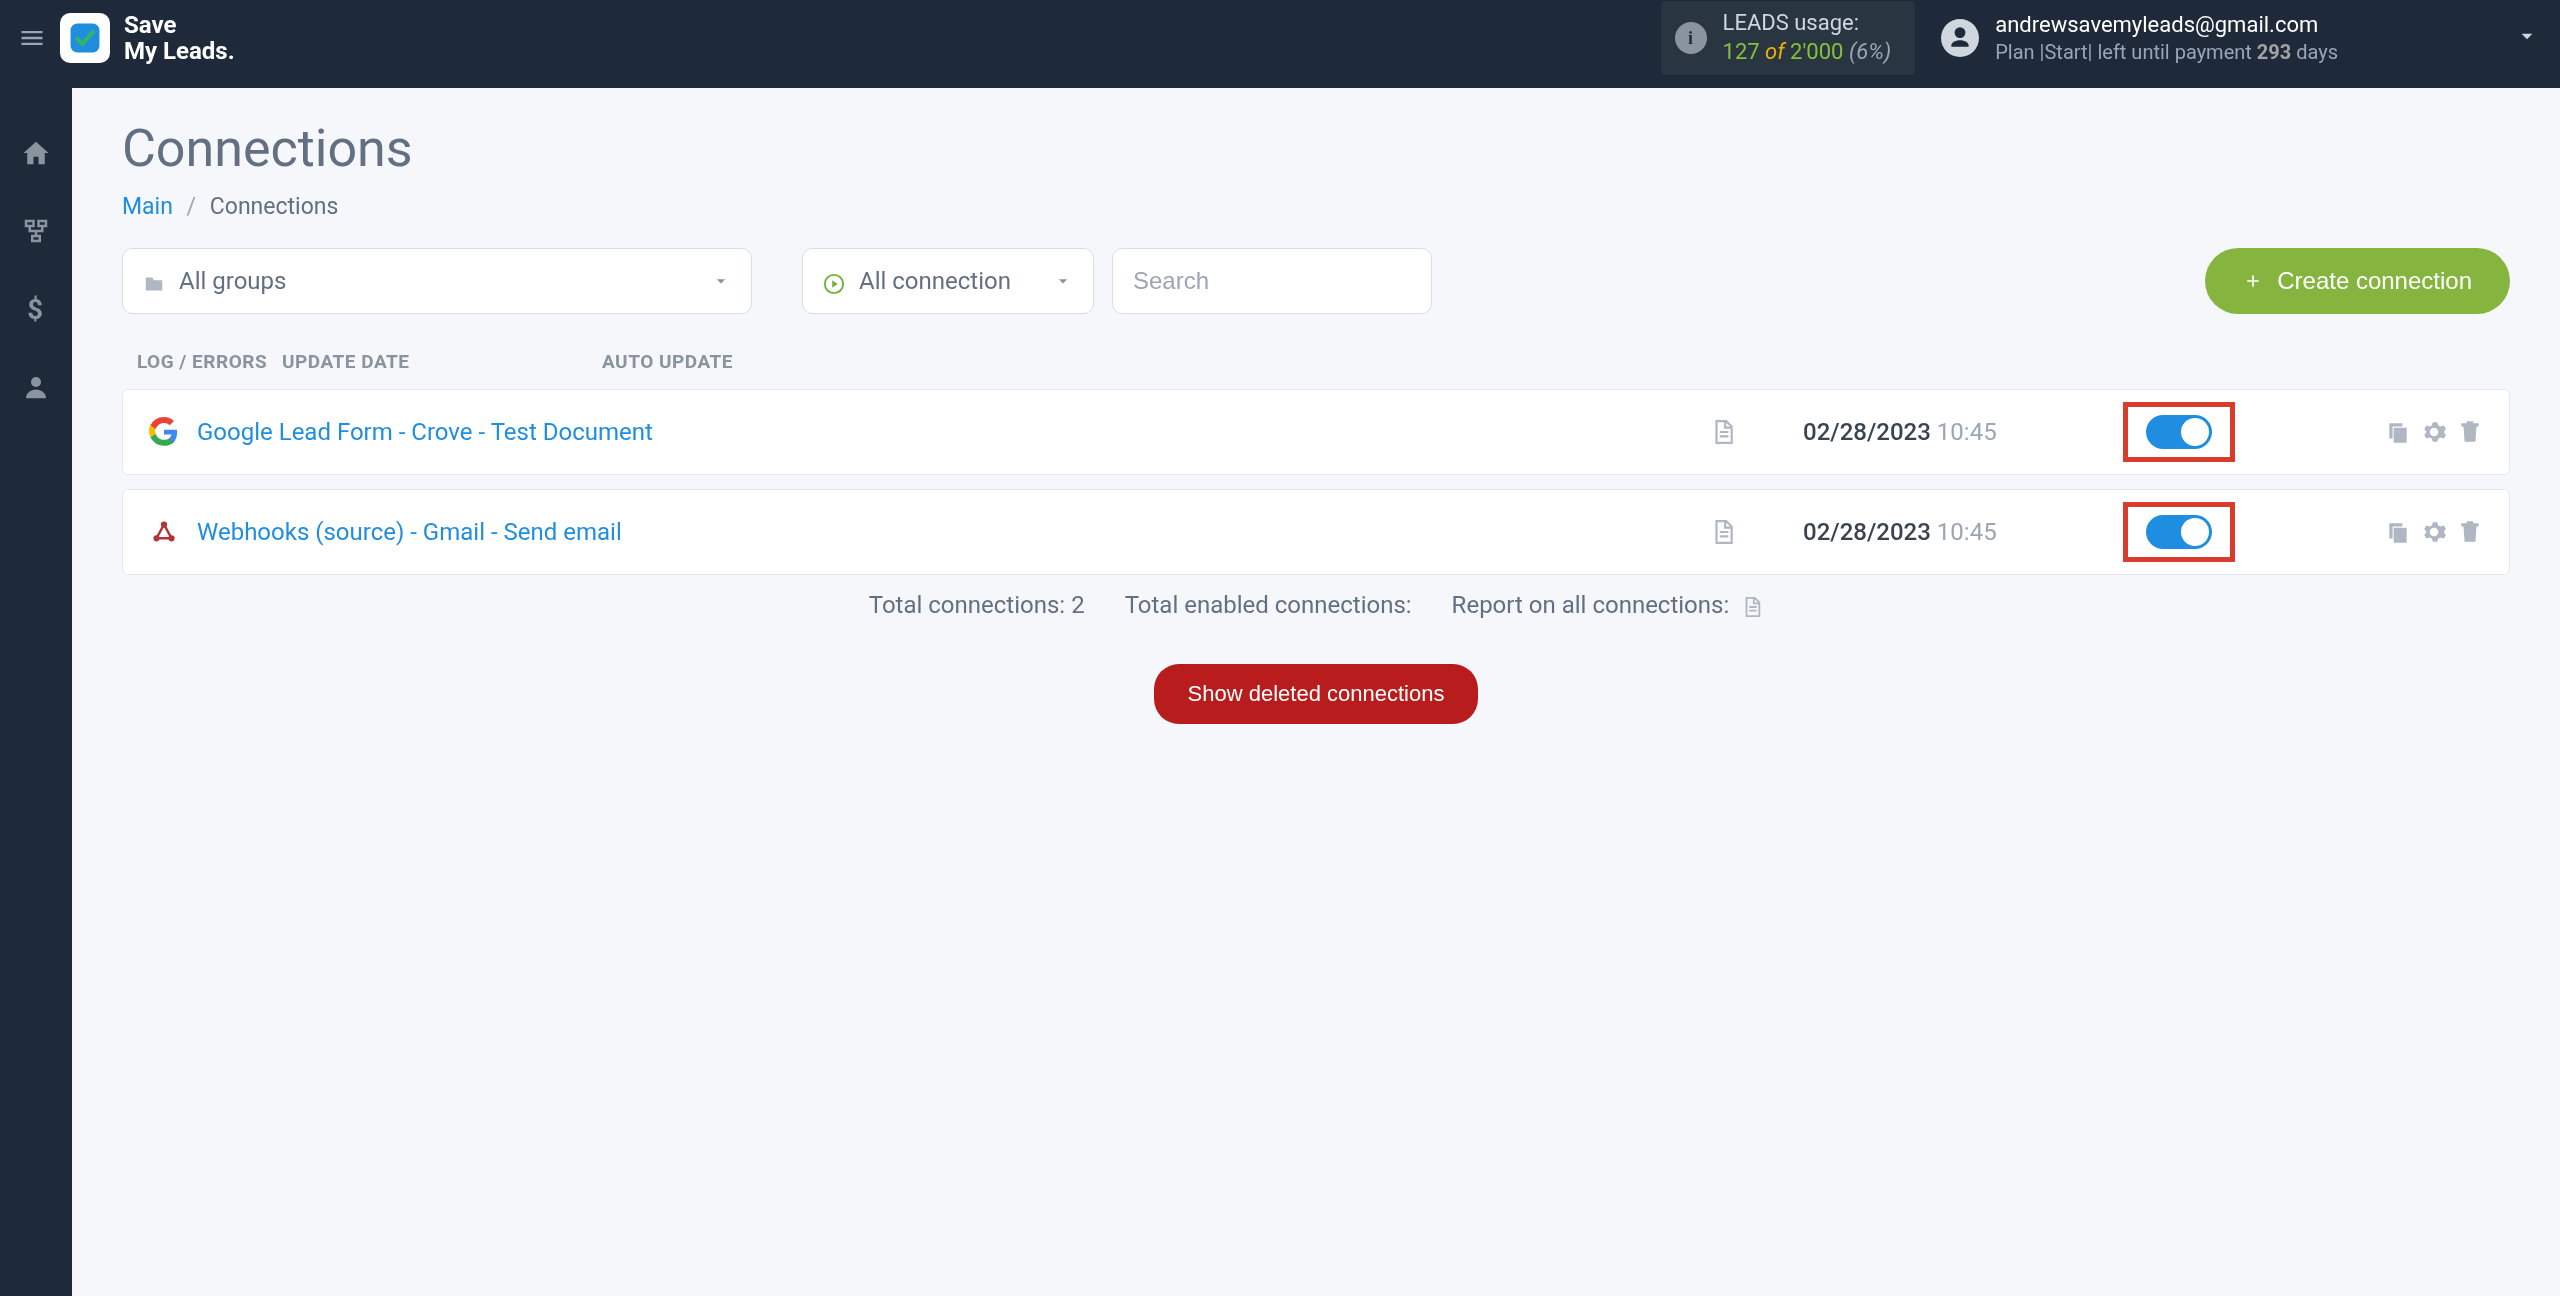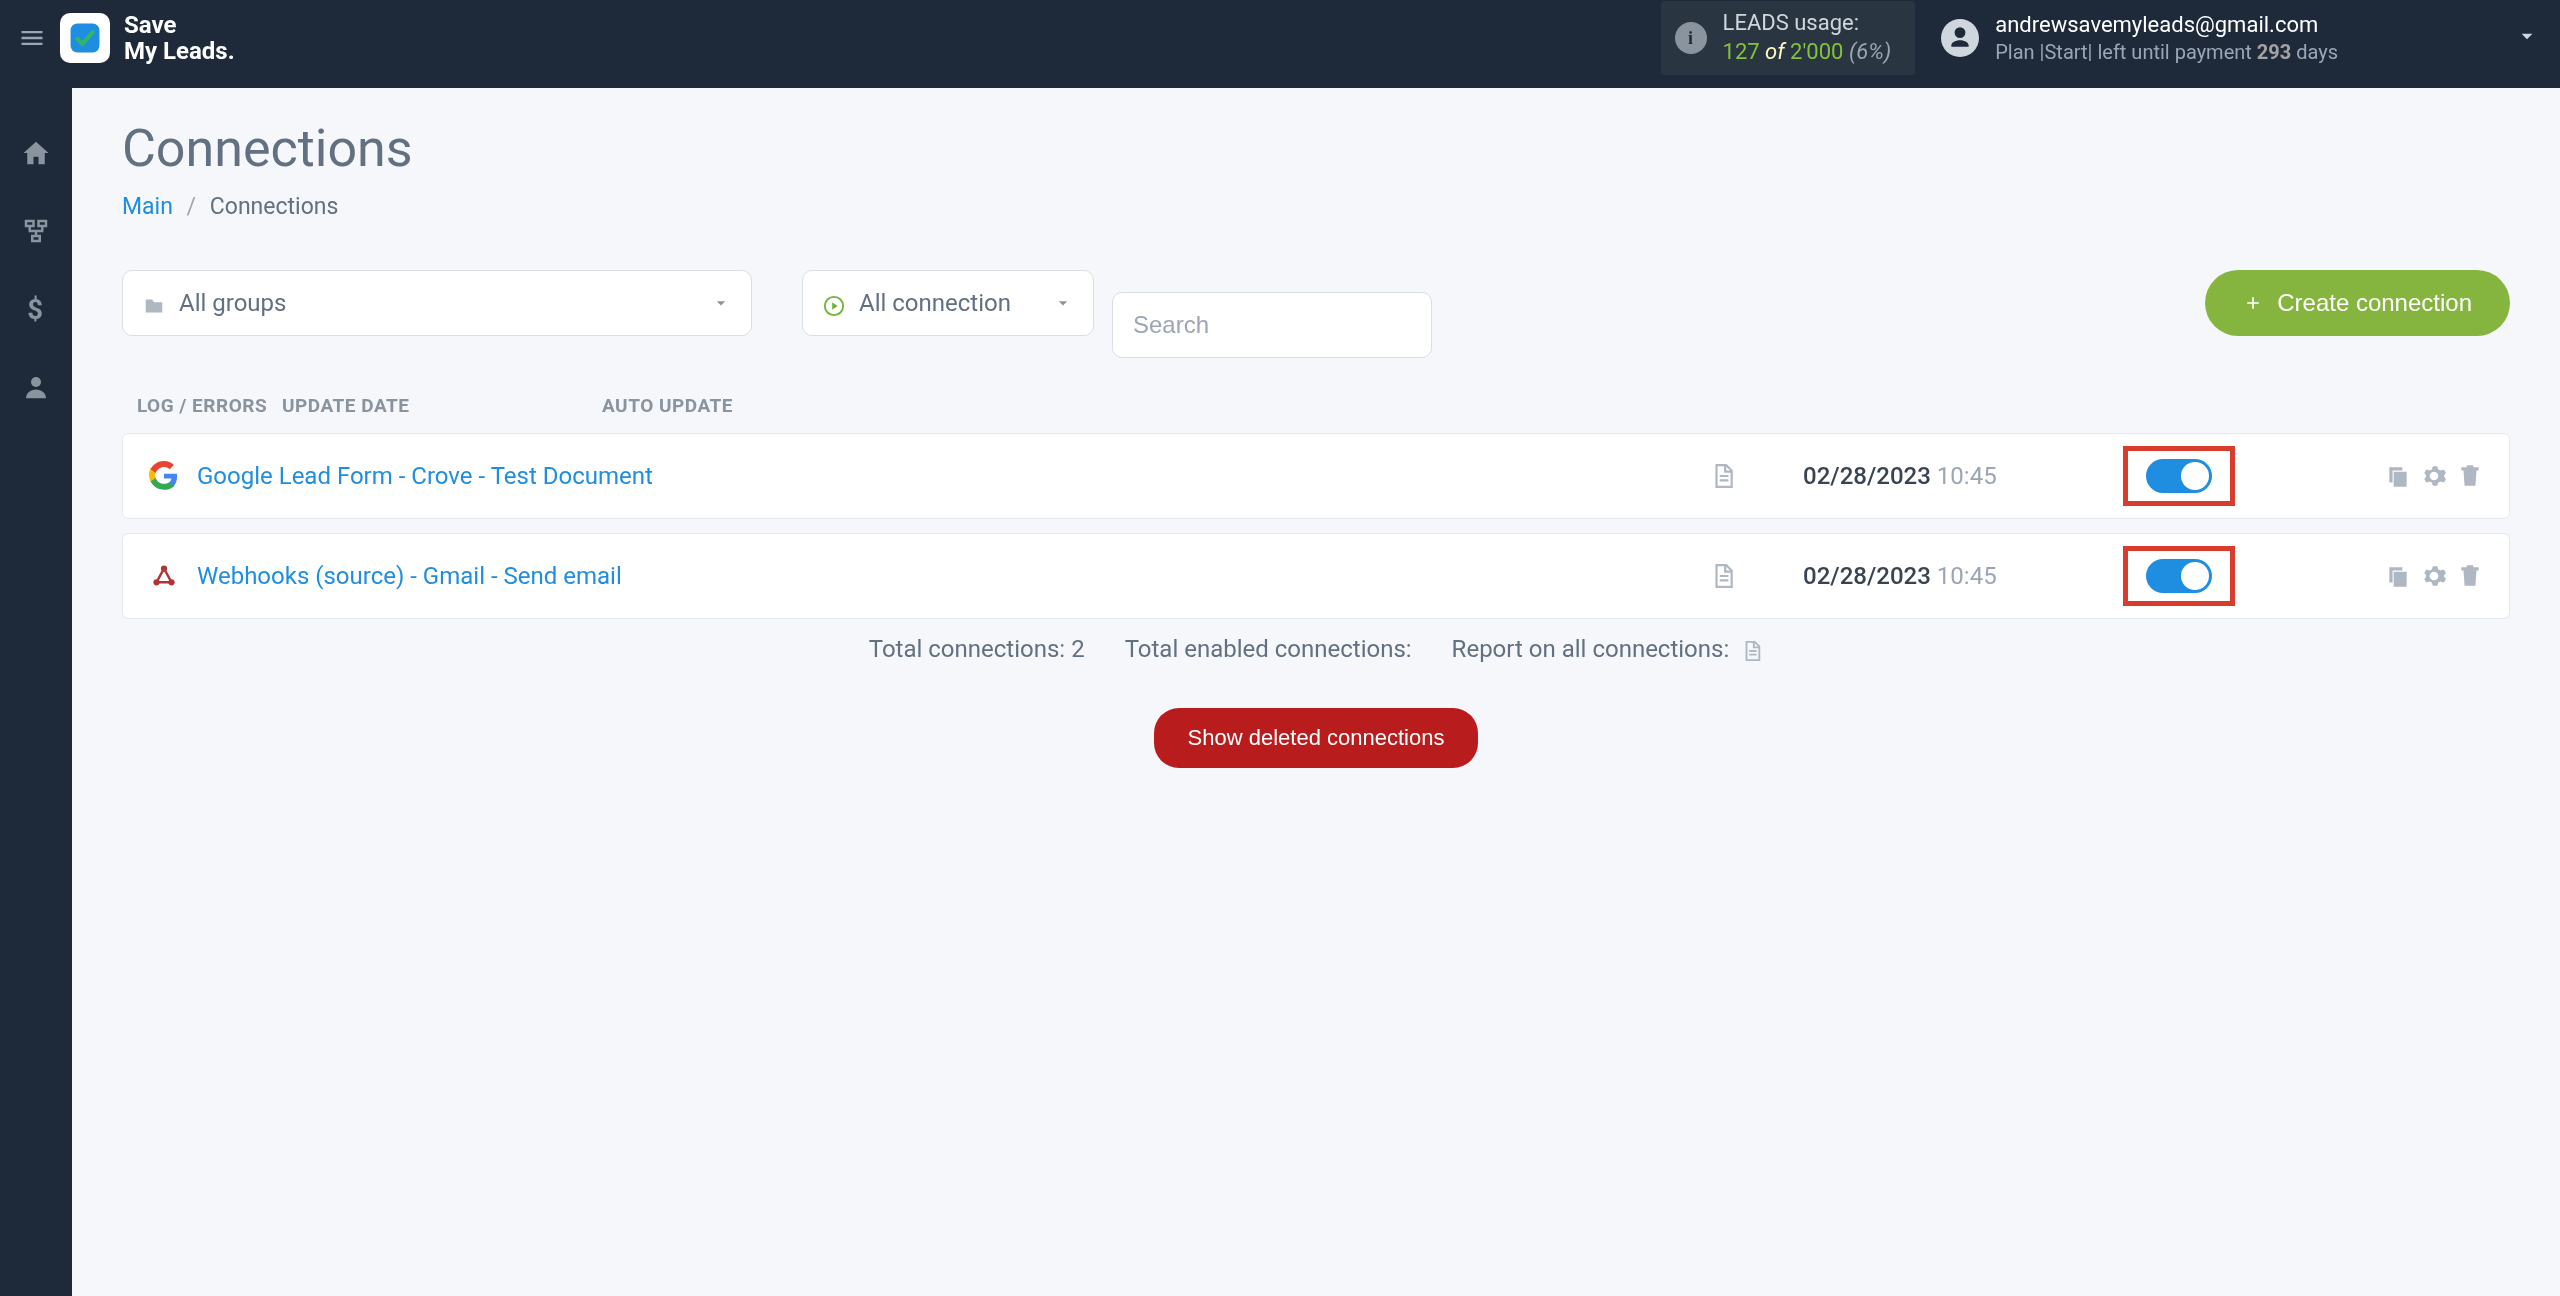--- a/index.html
+++ b/index.html
@@ -11,21 +11,21 @@
 .hamburger { width: 40px; height: 40px; display: flex; align-items: center; justify-content: center; color: #9aa6b5; cursor: pointer; }
 .logo-box { width: 50px; height: 50px; background: #fff; border-radius: 10px; display:flex; align-items:center; justify-content:center; margin-left: 8px; }
 .logo-box svg { width: 34px; height: 34px; }
 .brand { margin-left: 14px; font-weight: 700; font-size: 24px; line-height: 1.1; }
 .topbar-spacer { flex: 1; }
 
 .usage-box { background: #2a3542; border-radius: 4px; padding: 8px 24px 8px 14px; display: flex; align-items: center; gap: 16px; margin-right: 26px; }
 .info-circle { width: 32px; height: 32px; border-radius: 50%; background: #8a949f; display:flex; align-items:center; justify-content:center; color:#1e2a3a; font-weight:900; font-family: Georgia, serif; font-size:18px; }
 .usage-text { font-size: 22px; color: #cfd6dd; line-height: 1.3; }
 .usage-text .used { color: #85c23b; }
-.usage-text .of { color: #fef9c3; font-style: italic; }
+.usage-text .of { color: #eab308; font-style: italic; }
 .usage-text .total { color: #85c23b; }
 .usage-text .pct { color: #9aa6b5; font-style: italic; }
 
 .account-box { display: flex; align-items: center; gap: 16px; }
 .avatar-circle { width: 38px; height: 38px; border-radius: 50%; background: #cfd6dd; display:flex; align-items:center; justify-content:center; }
 .avatar-circle svg { width:26px; height:26px; fill:#1e2a3a; }
 .acct-text { font-size: 22px; line-height:1.3; color:#fff; }
 .acct-sub { font-size: 20px; color:#9aa6b5; }
 .acct-sub .days { color:#a3a3a3; font-weight:700; }
 .chev-down { margin-left: 160px; color:#cfd6dd; }
@@ -43,21 +43,21 @@
 .breadcrumb .sep { margin: 0 8px; color:#9aa6b5; }
 
 .filters-row { display:flex; gap: 18px; align-items:center; margin-bottom: 24px; }
 .select-box, .search-box { height: 66px; border:1px solid #d8dee5; border-radius: 10px; background:#fff; display:flex; align-items:center; padding: 0 20px; font-size: 24px; color:#627082; }
 .select-box { width: 630px; justify-content: space-between; cursor:pointer; }
 .select-box.small { width: 292px; margin-left: 32px; }
 .select-left { display:flex; align-items:flex-end; gap: 14px; }
 .select-left svg { width:22px; height:22px; fill:#aeb7c2; }
 .icon-play-green { width:24px; height:24px; }
 .chev-svg { width:20px; height:20px; fill:#8a949f; }
-.search-box { width: 320px; margin-top: 44px; }
+.search-box { width: 320px; }
 .search-box input { border:none; outline:none; font-size:24px; color:#627082; width:100%; background:transparent; }
 .search-box input::placeholder { color:#9aa6b5; }
 
 .filters-spacer { flex:1; }
 
 .btn-create { height: 66px; background:#85b53f; color:#fff; border:none; border-radius: 33px; padding: 0 38px; font-size: 24px; display:flex; align-items:center; gap:14px; cursor:pointer; }
 .btn-create svg { width:20px; height:20px; fill:#fff; }
 
 .table-head { display:flex; align-items:center; font-size:19px; font-weight:700; color:#8a949f; letter-spacing:0.5px; padding: 12px 0 16px 0; }
 .col-name { flex: 1; padding-left: 4px; }

